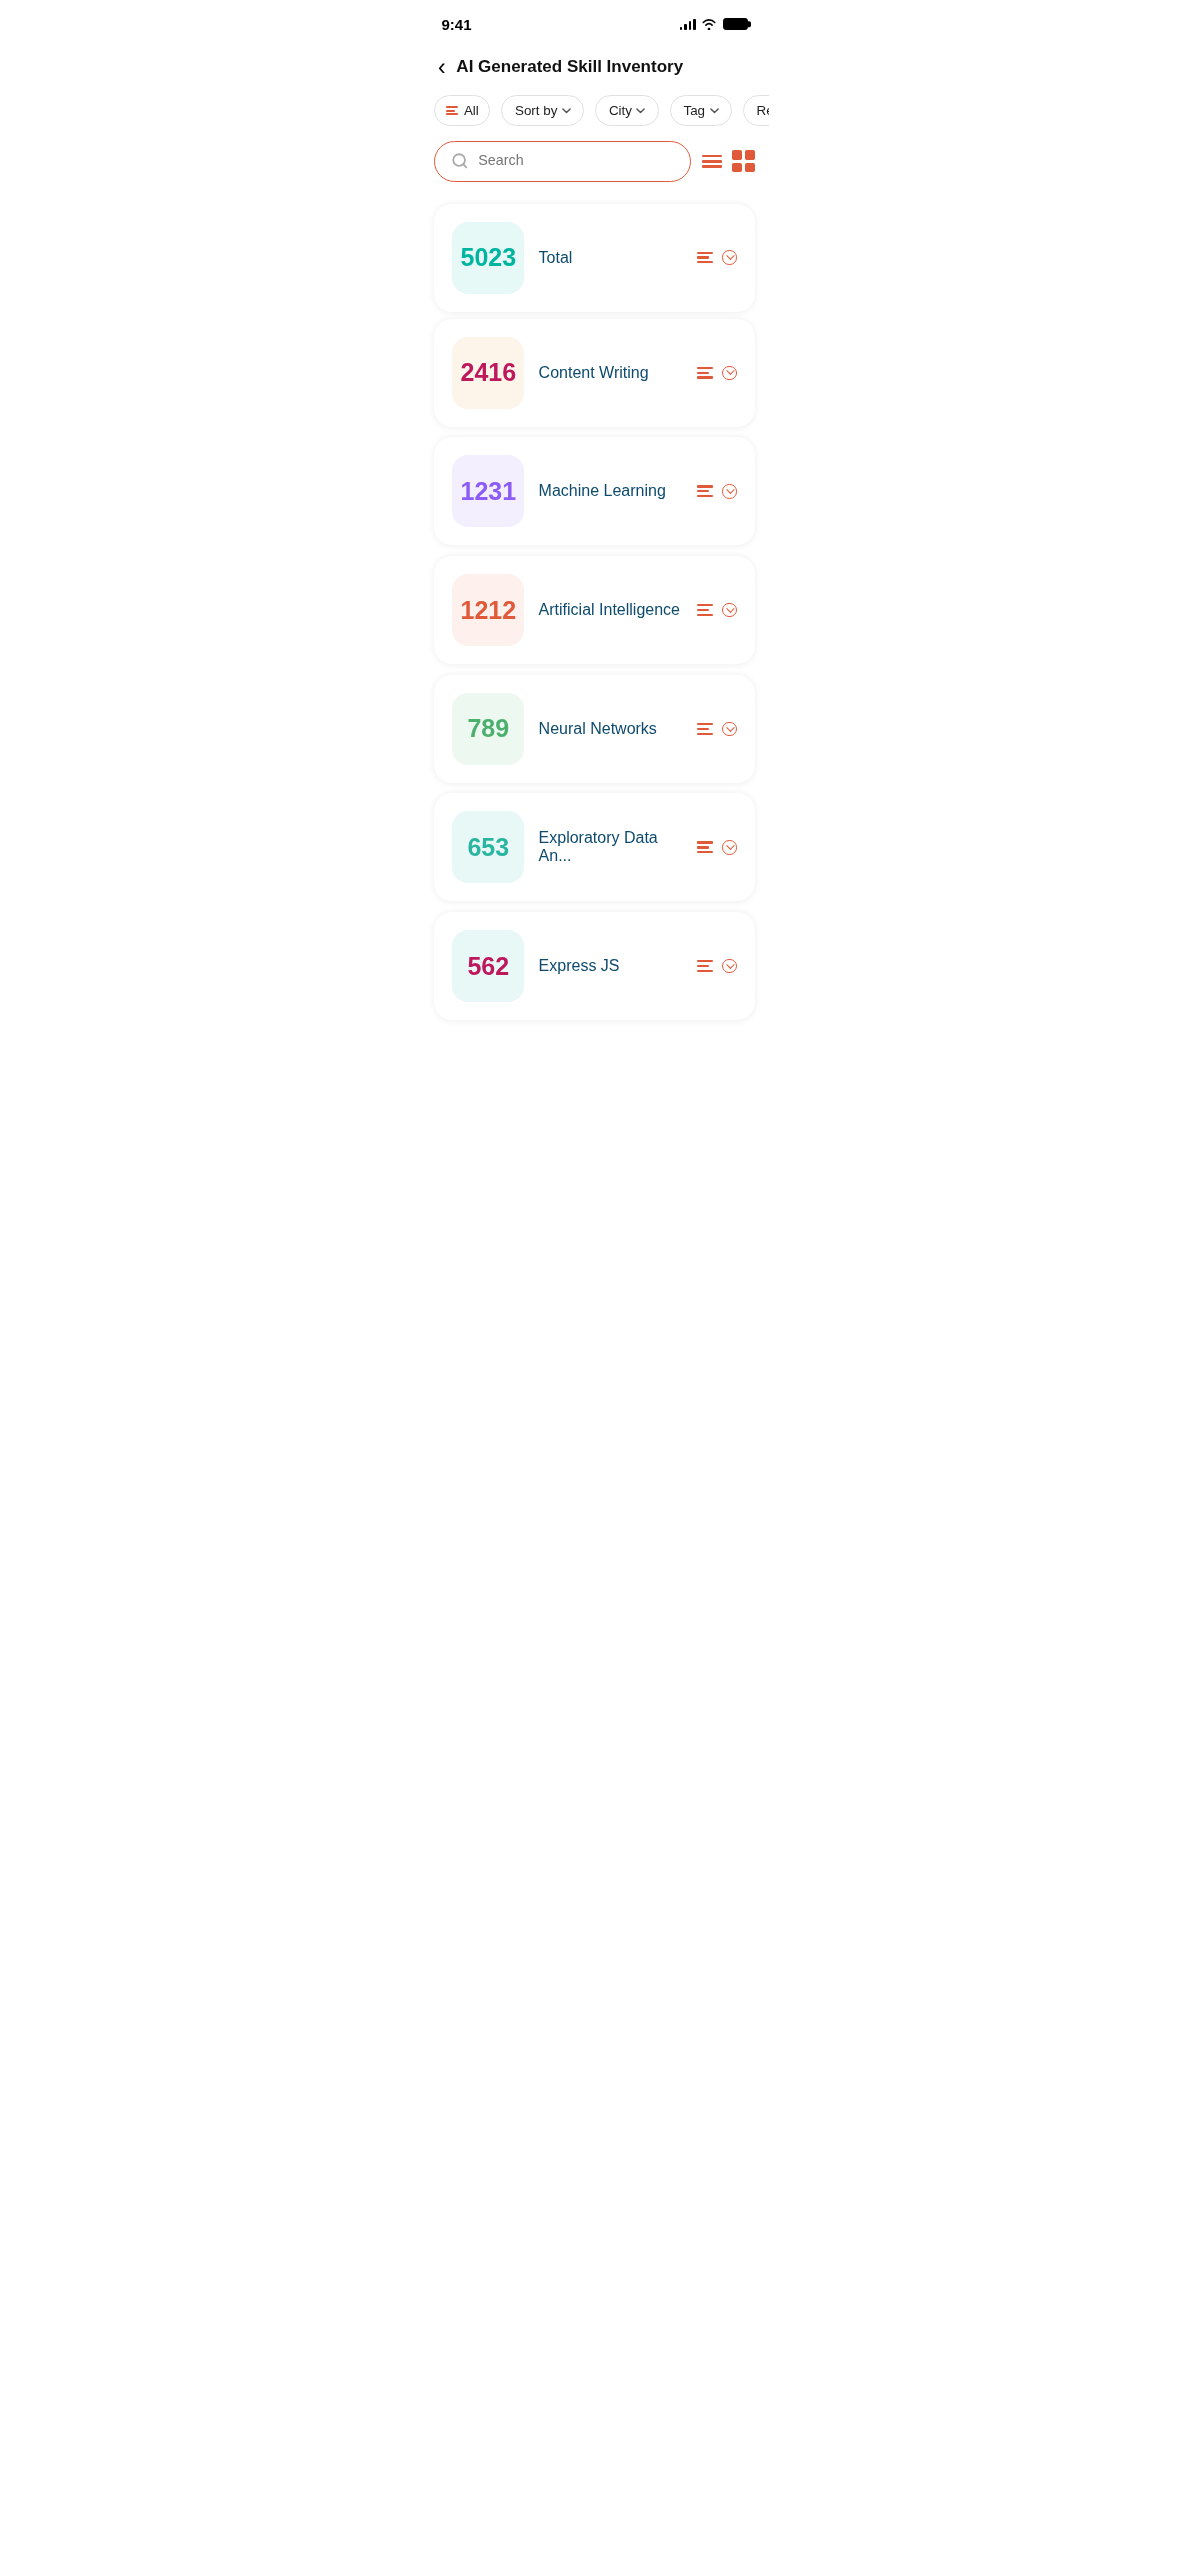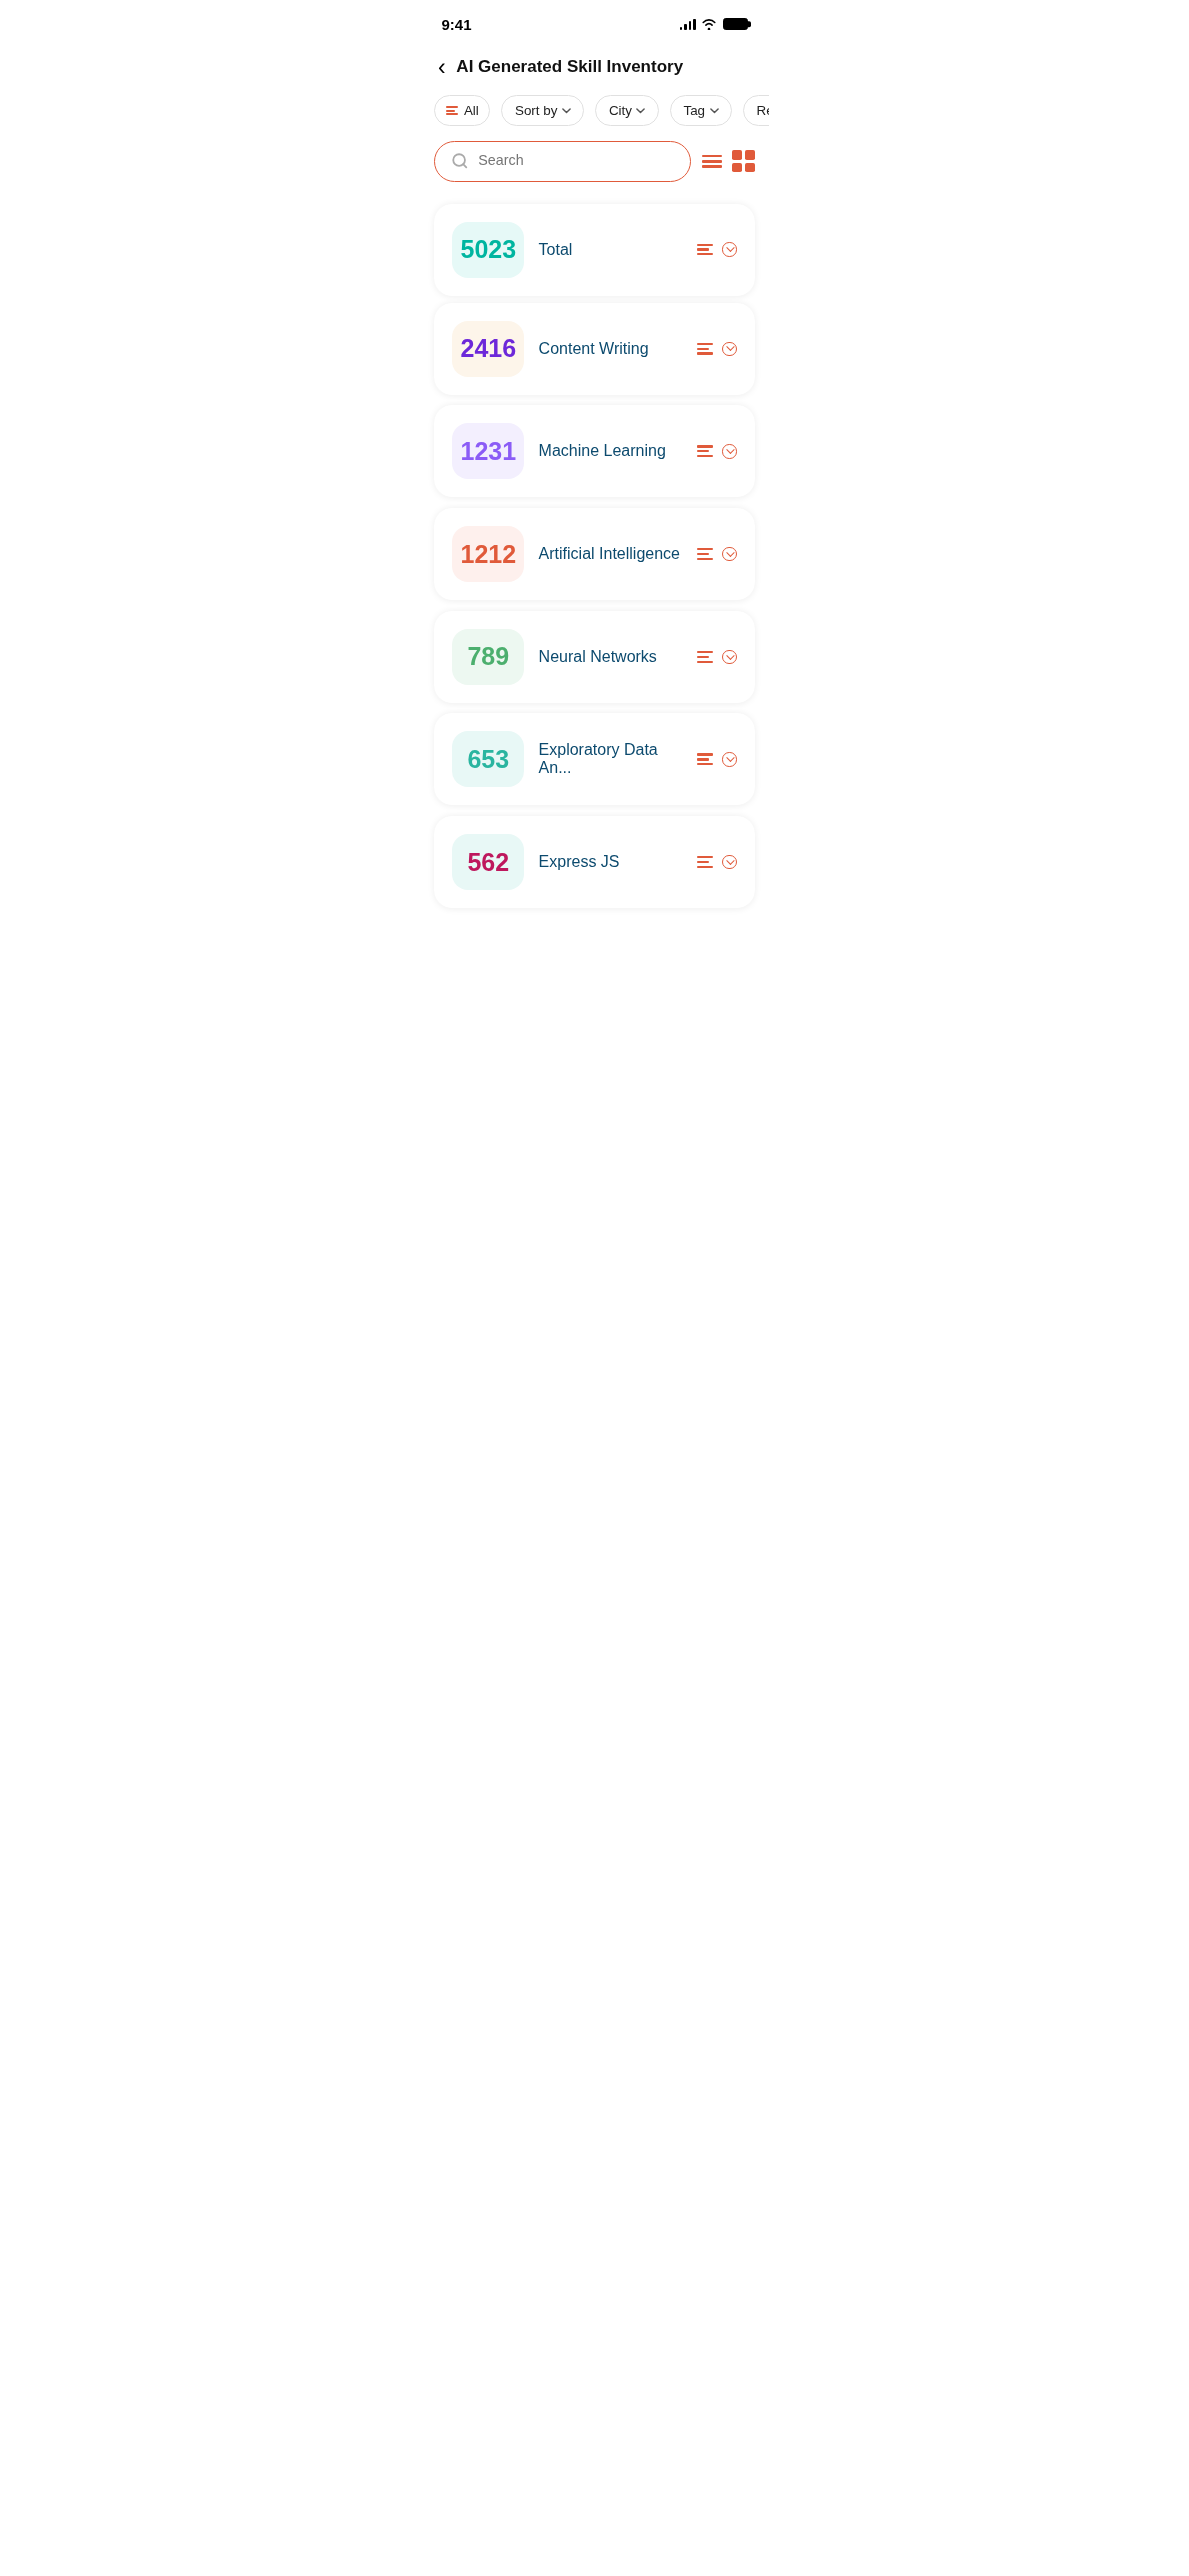--- a/index.html
+++ b/index.html
@@ -215,21 +215,21 @@
       align-items: center;
       background: #fff;
       border-radius: 18px;
       padding: 18px 18px;
       box-shadow: 0 0.9px 7.2px rgba(0,0,0,0.07), 0 0 0.9px rgba(0,0,0,0.04);
       gap: 14.3px;
     }
 
     .skill-count-wrap {
       width: 72px;
-      height: 56px;
+      height: 72px;
       border-radius: 16px;
       display: flex;
       align-items: center;
       justify-content: center;
       flex-shrink: 0;
     }
 
     .skill-count {
       font-size: 25px;
       font-weight: 700;
@@ -383,21 +383,21 @@
       </div>
       <div class="chevron-down-red"></div>
     </div>
   </div>
 
 </div>
 
 <div id="dynamic-skills" style="padding: 0 14.3px; display:flex; flex-direction:column; gap:10.7px; padding-bottom: 29px;">
     <div class="skill-card">
     <div class="skill-count-wrap" style="background:#fdf5ea;">
-      <span class="skill-count" style="color:#6d28d9;">2416</span>
+      <span class="skill-count" style="color:#be185d;">2416</span>
     </div>
     <span class="skill-name">Content Writing</span>
     <div class="skill-actions">
       <div class="list-lines-icon">
         <span></span>
         <span></span>
         <span></span>
       </div>
       <div class="chevron-down-red"></div>
     </div>

